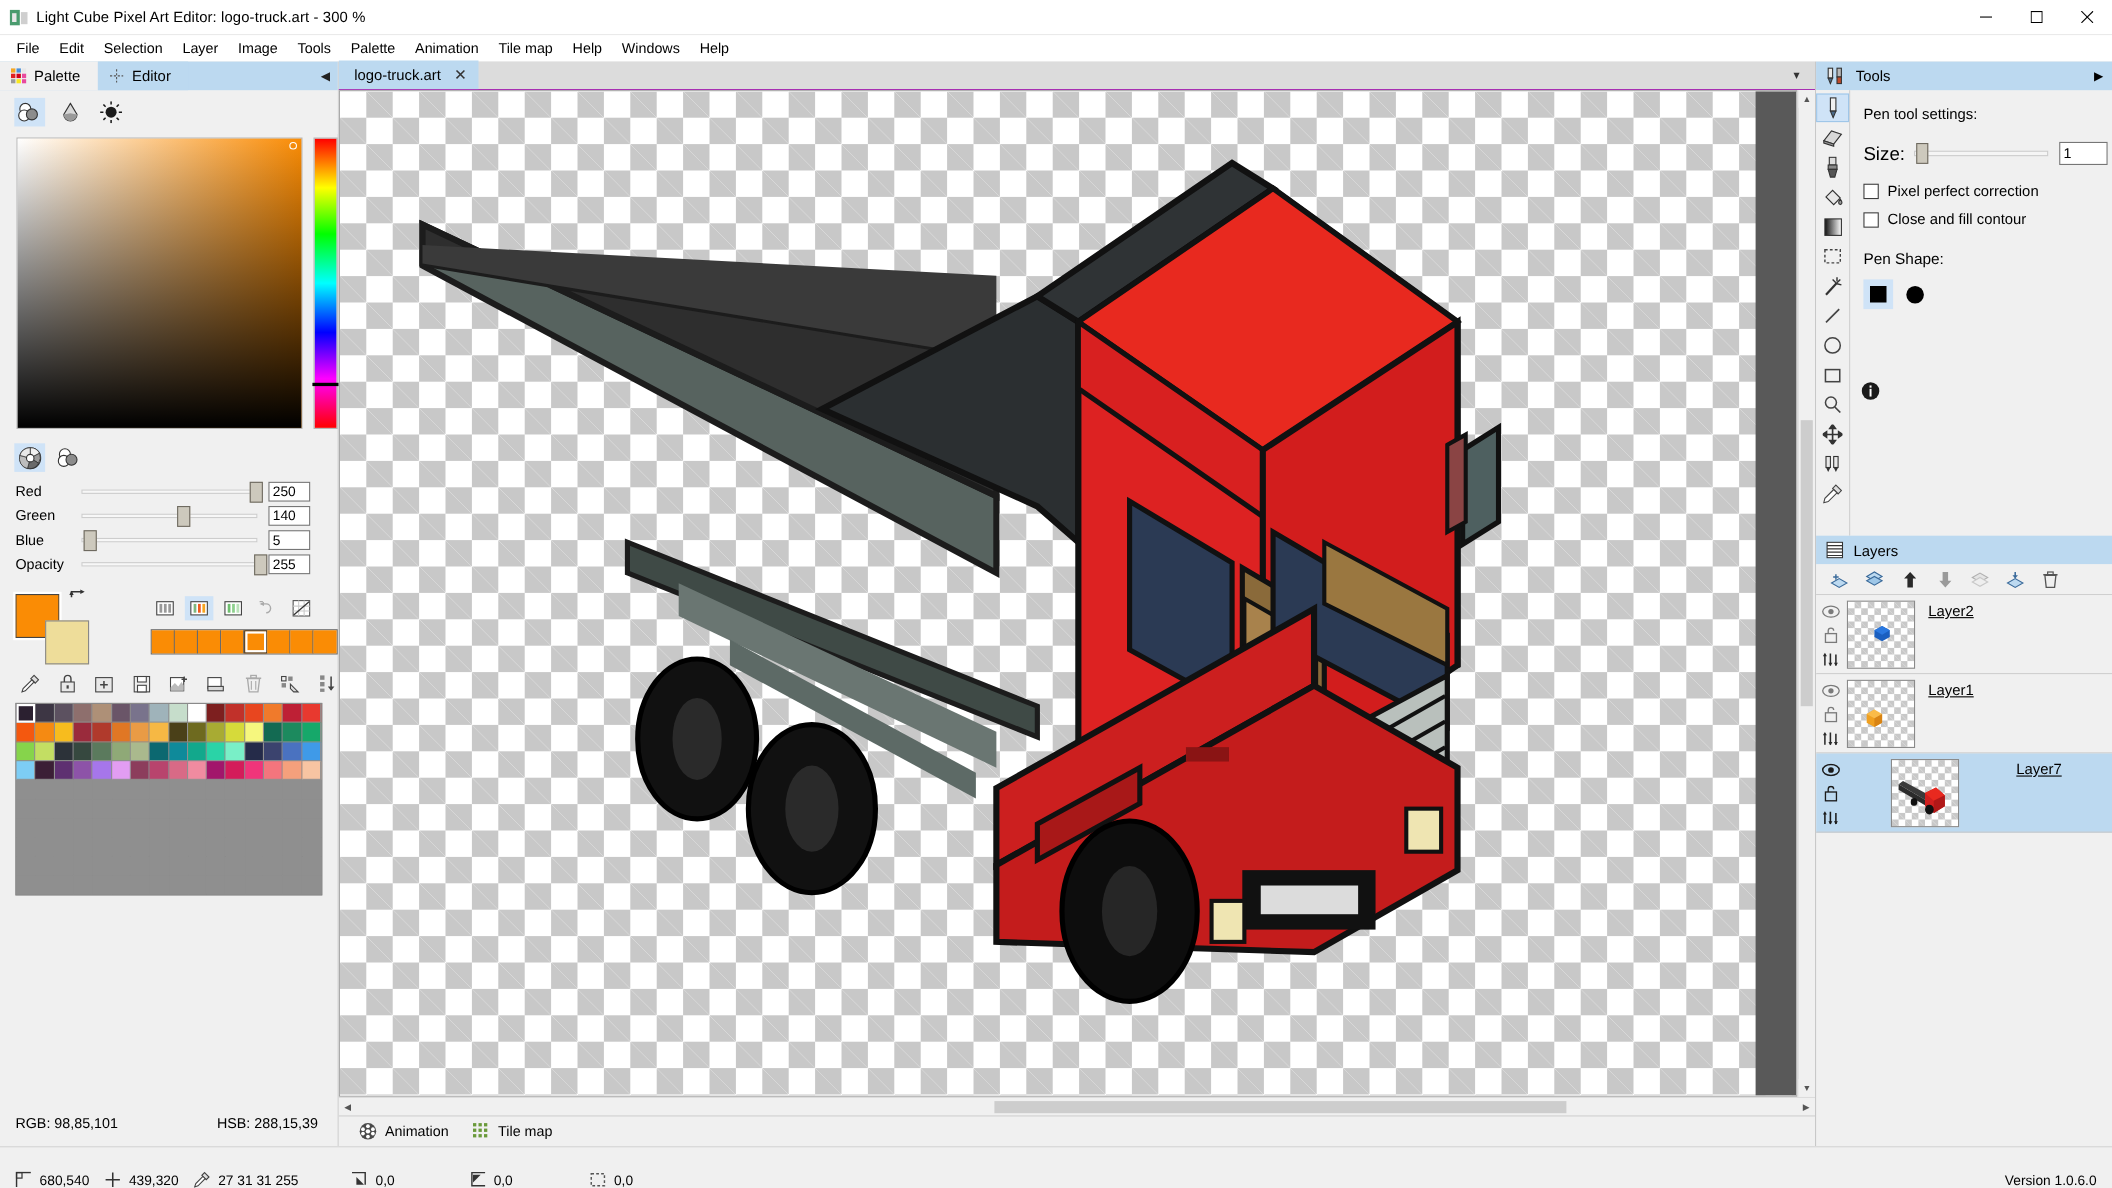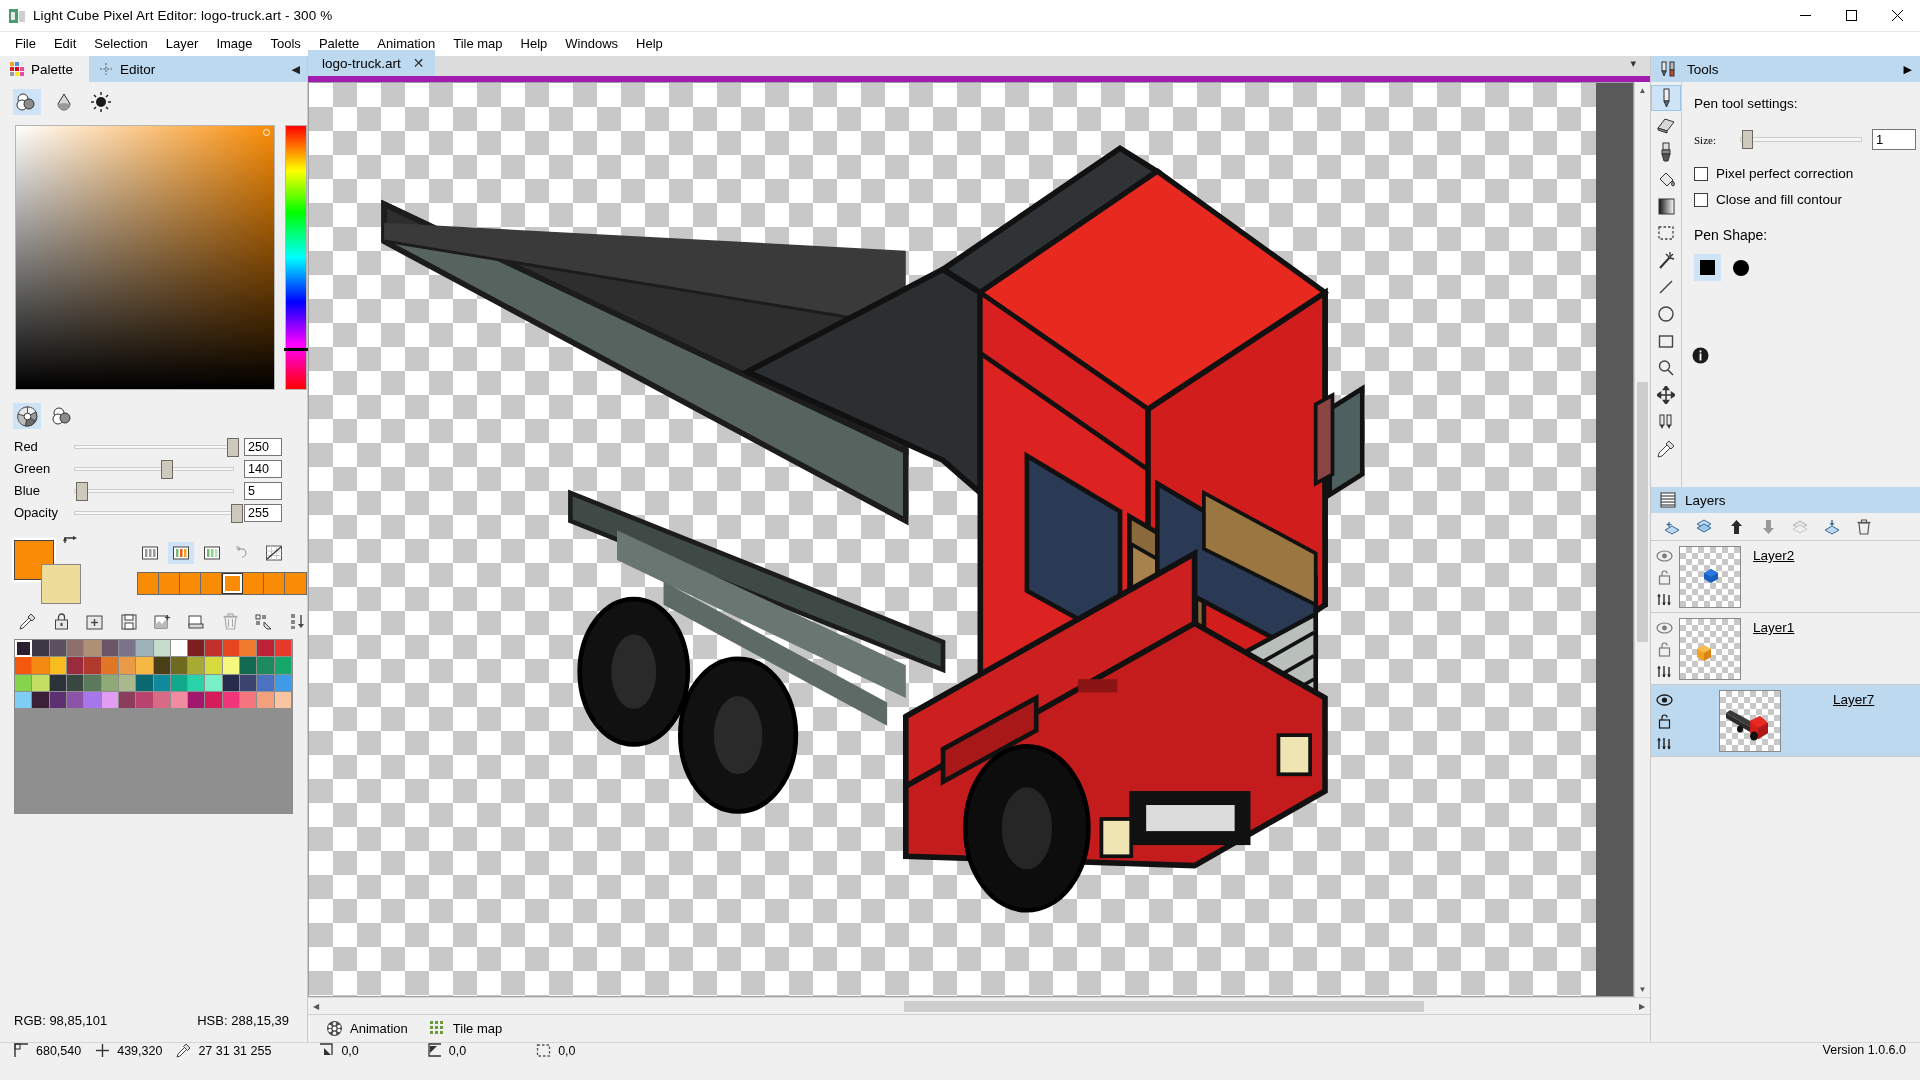--- a/index.html
+++ b/index.html
@@ -85,21 +85,21 @@
 
   .palgrid-wrap { margin: 2px 14px 0 14px; border:1px solid #8a8a8a; background:#8f8f8f; }
   .palgrid { display:grid; grid-template-columns: repeat(16, 1fr); }
   .palgrid div { width:100%; aspect-ratio:1/1; border-right:1px solid #8f8f8f; border-bottom:1px solid #8f8f8f;}
   .palsel { outline:2px solid #fff; outline-offset:-2px; position:relative; z-index:2;}
 
   .palstatus { margin-top:auto; height:44px; display:flex; align-items:center; font-size:13px; padding-left:14px; gap:90px;}
 
   
   .center { flex:1; display:flex; flex-direction:column; min-width:0; background:#f0f0f0;}
-  .doctabs { height:26px; background:#dcdcdc; display:flex; align-items:flex-end; border-bottom:6px solid #a21caf;}
+  .doctabs { height:26px; background:#dcdcdc; display:flex; align-items:flex-end; border-bottom:1px solid #a21caf;}
   .doctab { height:26px; display:flex; align-items:center; gap:12px; padding:0 10px 0 14px; background:#bcd9f0; font-size:13.5px; cursor:default;}
   .doctab .x { font-size:14px; color:#333; }
   .canvaswrap { flex:1; position:relative; background:#f0f0f0; display:flex; min-height:0;}
   .canvasport { flex:1; position:relative; overflow:hidden; background:#fff; border:1px solid #a0a0a0; margin:0; }
   .checker {
     position:absolute; inset:0;
     background-image:
       linear-gradient(45deg,#c8c8c8 25%,transparent 25%,transparent 75%,#c8c8c8 75%),
       linear-gradient(45deg,#c8c8c8 25%,transparent 25%,transparent 75%,#c8c8c8 75%);
     background-size:48px 48px; background-position:0 0,24px 24px; background-color:#fff;
@@ -119,21 +119,21 @@
   .rightpanel { width:270px; min-width:270px; display:flex; flex-direction:column; background:#f0f0f0; border-left:1px solid #c8c8c8;}
   .dockhdr { height:26px; background:#bcd9f0; display:flex; align-items:center; gap:9px; padding:0 8px 0 9px; font-size:13.5px;}
   .dockhdr .spacer { margin-left:auto; }
   .toolsbody { display:flex; height:405px; }
   .toolcol { width:34px; background:#f0f0f0; border-right:1px solid #cfcfcf; display:flex; flex-direction:column; align-items:center; padding-top:3px;}
   .tbtn { width:30px;height:26px;display:flex;align-items:center;justify-content:center;margin-bottom:1px;}
   .tbtn.sel { background:#cfe3f7; border:1px solid #9fc6e8;}
   .toolsettings { flex:1; padding:14px 10px 0 12px; }
   .ts-title { font-size:13.5px; margin-bottom:18px;}
   .ts-row { display:flex; align-items:center; gap:10px; margin-bottom:16px;}
-  .ts-row .lbl { font-size:11px; width:36px;font-family:Liberation Serif, serif;}
+  .ts-row .lbl { font-size:17px; width:36px;}
   .ts-track { width:122px;height:5px;background:#f5f5f5;border:1px solid #cdcdcd;position:relative;}
   .ts-thumb { position:absolute; top:-8px; left:1px; width:11px;height:19px;background:#cdc9bd;border:1px solid #6e6a60;}
   .ts-num { width:44px;height:21px;background:#fff;border:1px solid #767676;font-size:13px;padding-left:3px;line-height:19px;}
   .ck-row { display:flex; align-items:center; gap:8px; margin-bottom:11px;}
   .ckbox { width:14px;height:14px;border:1px solid #3d3d3d;background:#fff;}
   .ck-lbl { font-size:13.5px;}
   .pen-title { margin-top:20px; font-size:14px;}
   .penshapes { display:flex; gap:6px; margin-top:11px;}
   .pensh { width:27px;height:27px;display:flex;align-items:center;justify-content:center;}
   .pensh.sel { background:#cfe3f7;}
@@ -149,21 +149,21 @@
   .layerrow.sel { background:#bcd9f0;gap:40px; }
   .lcol { width:26px; display:flex;flex-direction:column; align-items:center; justify-content:center; gap:8px; height:72px; padding-top:2px;}
   .lthumb { width:62px;height:62px; border:1px solid #8a8a8a; position:relative; overflow:hidden; margin-left:2px;
      background-image:
       linear-gradient(45deg,#c8c8c8 25%,transparent 25%,transparent 75%,#c8c8c8 75%),
       linear-gradient(45deg,#c8c8c8 25%,transparent 25%,transparent 75%,#c8c8c8 75%);
       background-size:12px 12px; background-position:0 0,6px 6px; background-color:#fff;}
   .lname { margin-left:12px; font-size:13.5px; align-self:flex-start; margin-top:7px;}
 
   
-  .statusbar { height:38px; min-height:26px; background:#f0f0f0; border-top:1px solid #d5d5d5; display:flex; align-items:flex-start; font-size:12.5px;}
+  .statusbar { height:38px; min-height:26px; background:#f0f0f0; border-top:1px solid #d5d5d5; display:flex; align-items:flex-end; font-size:12.5px;}
   .sb-item { display:flex; align-items:center; gap:7px; padding-left:14px; }
   .sb-ver { margin-left:auto; padding-right:14px; font-size:12.5px;}
   svg { shape-rendering: geometricPrecision; }
 </style>
 </head>
 <body>
 
 <div class="app">
 
   <div class="titlebar">

